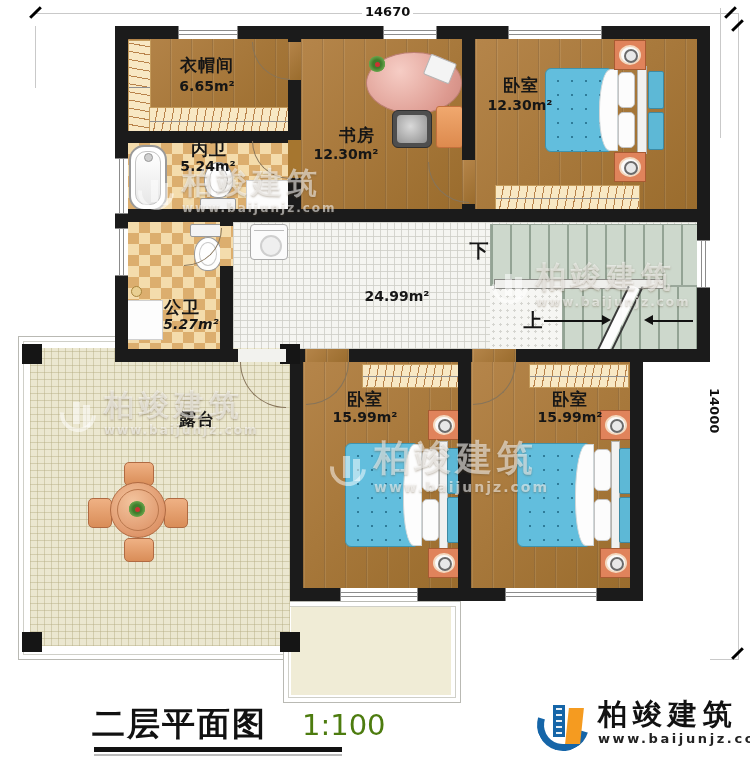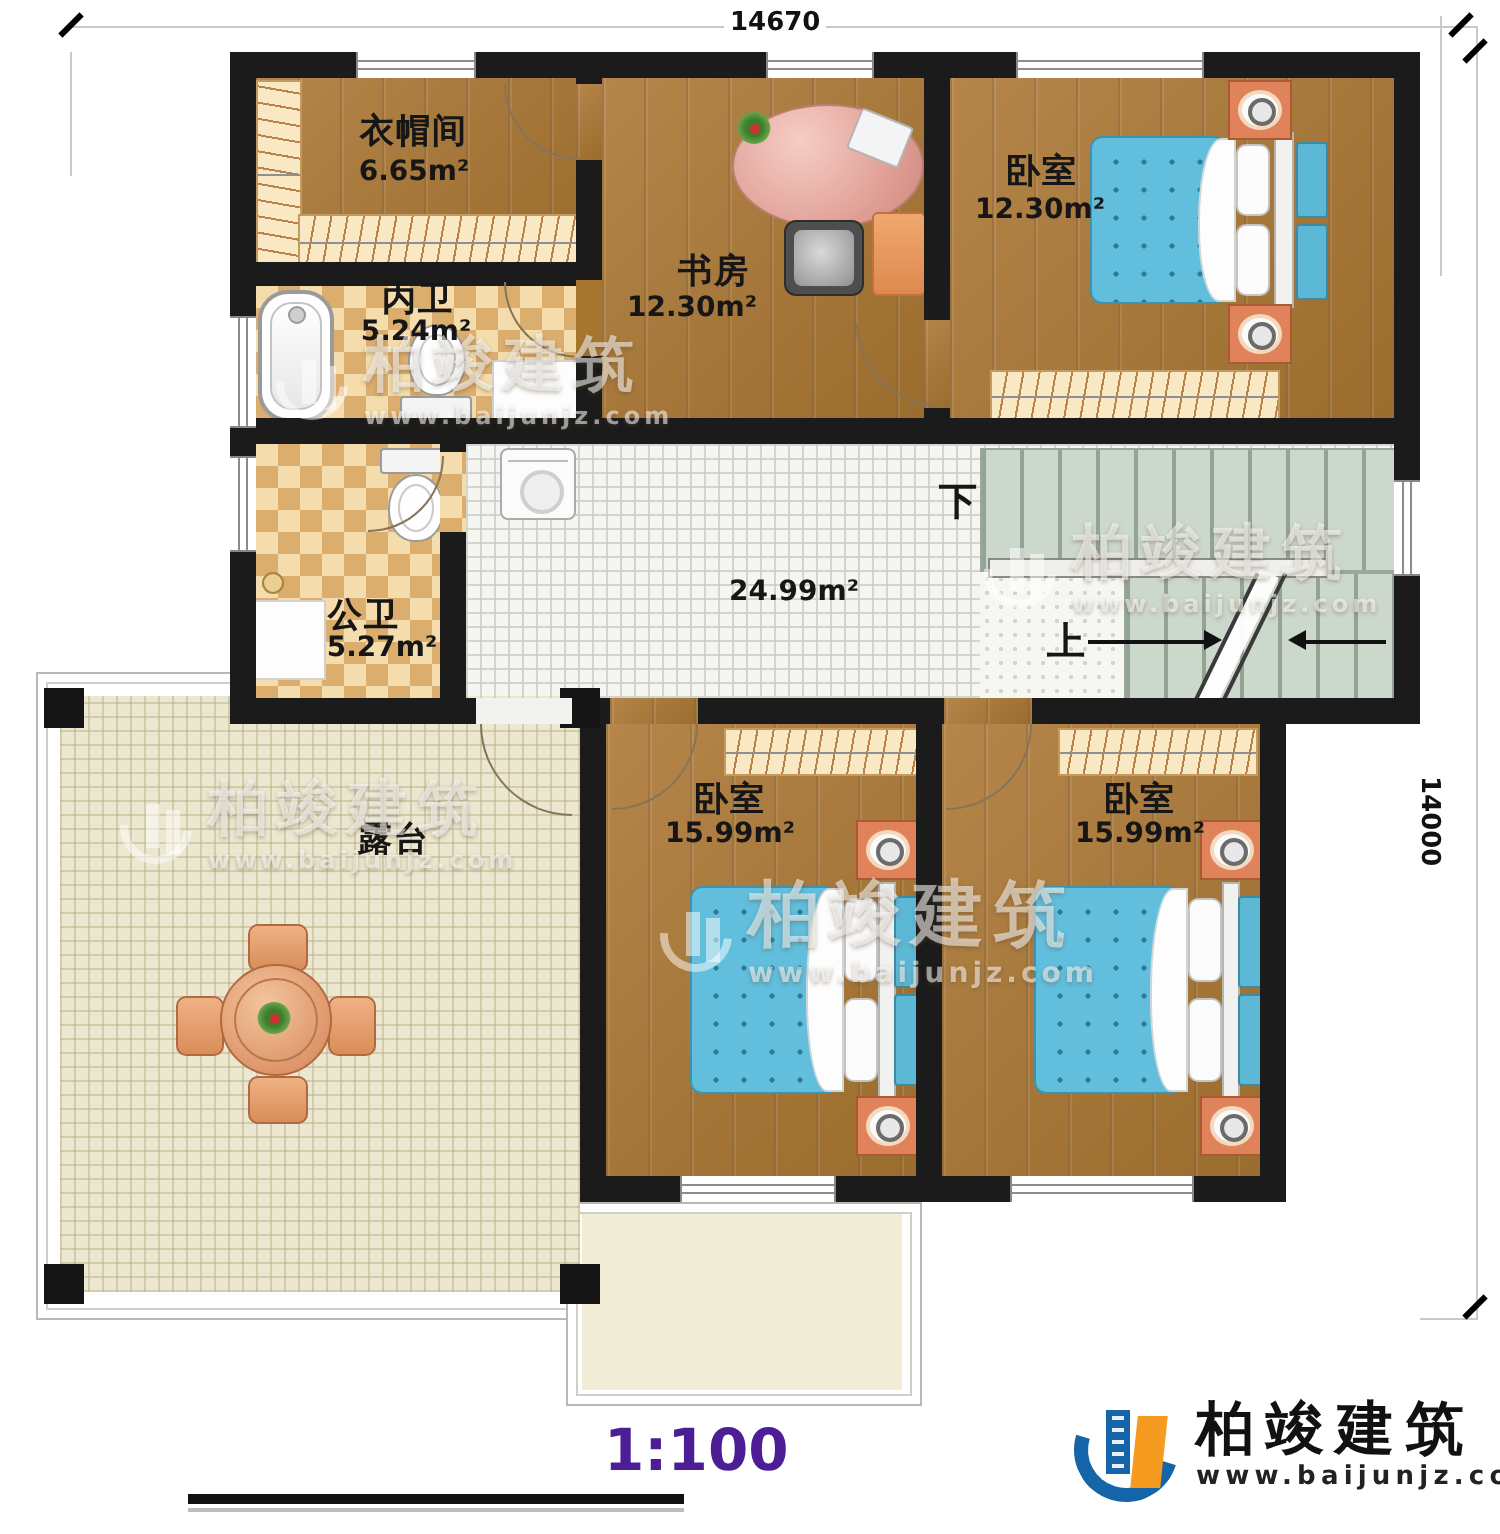--- a/index.html
+++ b/index.html
@@ -100,21 +100,21 @@
       color:rgba(255,255,255,.55);text-shadow:0 1px 2px rgba(90,70,40,.35);}
   .wmg{position:relative;width:36px;height:36px;flex:0 0 auto;}
   .wmg::before{content:"";position:absolute;inset:0;border:4px solid rgba(255,255,255,.5);border-top-color:transparent;border-right-color:transparent;border-radius:50%;transform:rotate(-40deg);}
   .wmg::after{content:"";position:absolute;left:13px;top:6px;width:7px;height:22px;background:rgba(255,255,255,.5);box-shadow:10px 3px 0 rgba(255,255,255,.5);}
   .wmt b{display:block;font-size:30px;letter-spacing:5px;line-height:1;}
   .wmt i{display:block;font-style:normal;font-weight:bold;font-size:12px;letter-spacing:2px;margin-top:3px;}
   .wm.big .wmt b{font-size:36px;}
   .wm.big .wmt i{font-size:14px;}
   
   .tb-title{position:absolute;left:92px;top:702px;font-size:33px;font-weight:bold;color:#111;letter-spacing:2px;z-index:40;}
-  .tb-scale{position:absolute;left:302px;top:708px;font-size:29px;font-weight:bold;color:#4c1d95;z-index:40;}
+  .tb-scale{position:absolute;left:302px;top:708px;font-size:29px;font-weight:normal;color:#4d7c0f;z-index:40;}
   .tb-ul1{position:absolute;left:94px;top:747px;width:248px;height:5px;background:#111;z-index:40;}
   .tb-ul2{position:absolute;left:94px;top:754px;width:248px;height:2px;background:#bbb;z-index:40;}
   .tb-info{position:absolute;left:352px;top:717px;font-size:13.5px;font-weight:bold;color:#111;line-height:1.55;z-index:40;}
   
   .brand{position:absolute;left:536px;top:698px;display:flex;align-items:flex-start;gap:8px;z-index:40;}
   .bglyph{position:relative;width:54px;height:54px;flex:0 0 auto;}
   .bglyph .swoosh{position:absolute;inset:1px;border:7px solid transparent;border-left-color:#1565a8;border-bottom-color:#1565a8;border-radius:50%;transform:rotate(-28deg);}
   .bglyph .towerB{position:absolute;left:17px;top:7px;width:12px;height:32px;background:#1565a8;
     background-image:repeating-linear-gradient(0deg,rgba(255,255,255,.9) 0 2px,transparent 2px 6px);background-size:6px 100%;background-position:3px 3px;background-repeat:no-repeat;}
   .bglyph .towerO{position:absolute;left:31px;top:10px;width:15px;height:36px;background:#f59b20;transform:skewX(-6deg);}
@@ -285,21 +285,21 @@
 
   <div class="label rname" style="left:207px;top:54px;">衣帽间</div>
   <div class="label rarea" style="left:207px;top:78px;">6.65m²</div>
   <div class="label rname" style="left:357px;top:124px;">书房</div>
   <div class="label rarea" style="left:346px;top:146px;">12.30m²</div>
   <div class="label rname" style="left:521px;top:74px;">卧室</div>
   <div class="label rarea" style="left:520px;top:97px;">12.30m²</div>
   <div class="label rname" style="left:209px;top:138px;">内卫</div>
   <div class="label rarea" style="left:208px;top:158px;">5.24m²</div>
   <div class="label rname" style="left:182px;top:296px;">公卫</div>
-  <div class="label rarea" style="left:191px;top:316px;">5.27m²</div>
+  <div class="label rarea" style="left:191px;top:316px;font-style:italic;">5.27m²</div>
   <div class="label rarea" style="left:397px;top:288px;">24.99m²</div>
   <div class="label rname" style="left:197px;top:408px;">露台</div>
   <div class="label rname" style="left:365px;top:388px;">卧室</div>
   <div class="label rarea" style="left:365px;top:409px;">15.99m²</div>
   <div class="label rname" style="left:570px;top:388px;">卧室</div>
   <div class="label rarea" style="left:570px;top:409px;">15.99m²</div>
 
   <div class="wm" style="left:138px;top:168px;">
     <span class="wmg"></span>
     <span class="wmt">
@@ -322,20 +322,21 @@
       </span>
   </div>
   <div class="wm big" style="left:330px;top:440px;">
     <span class="wmg"></span>
     <span class="wmt">
         <b>柏竣建筑</b>
         <i>www.baijunjz.com</i>
       </span>
   </div>
 
+  <div class="tb-title">二层平面图</div>
   <div class="tb-scale">1:100</div>
   <div class="tb-ul1"></div>
   <div class="tb-ul2"></div>
   <div class="tb-info">
   </div>
 
   <div class="brand">
     <span class="bglyph">
       <i class="swoosh"></i>
       <i class="towerB"></i>

